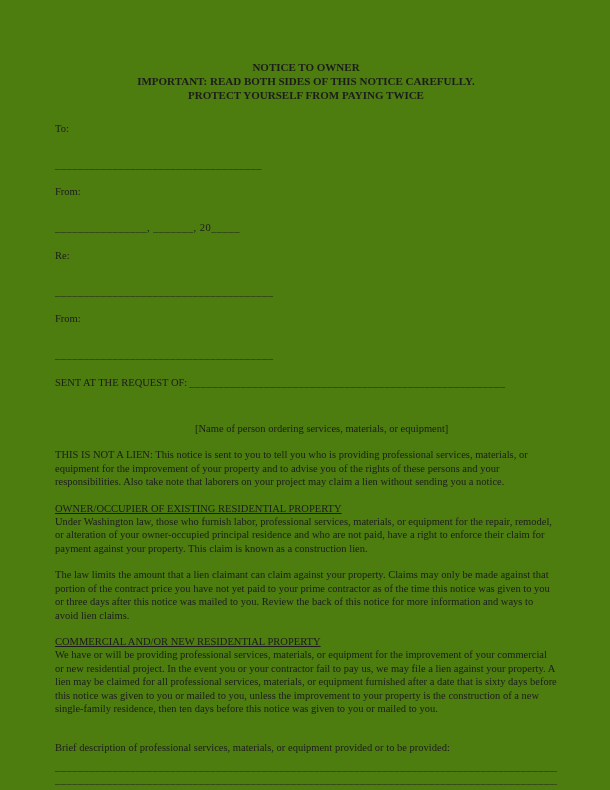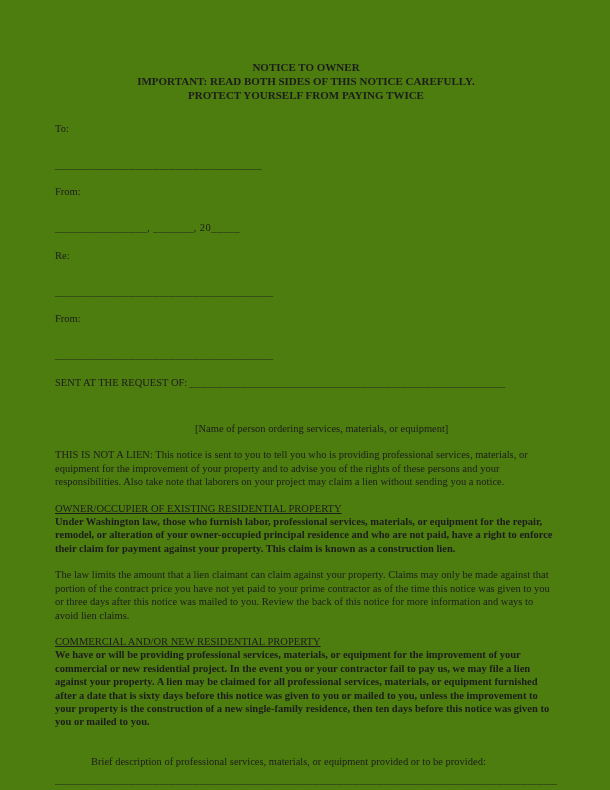--- a/index.html
+++ b/index.html
@@ -21,25 +21,25 @@
   .field-row .lbl { width: 36px; flex: 0 0 36px; }
   .blank { letter-spacing: 0.5px; }
   .cert-block { text-align: right; font-weight: bold; line-height: 13.5px; margin-top: -1px; }
   .cert-block .no-line .blank { font-weight: normal; }
   .cert-block .no-lbl { margin-right: 3px; }
   .request-row { margin-top: 10px; white-space: nowrap; }
   .request-row .req-lbl { margin-right: 2px; }
   .bracket-note { margin-left: 140px; margin-top: 33px; }
   .para { margin: 13px 0 0 0; }
   .section-heading { margin-top: 13px; text-decoration: underline; }
-  .section-body { margin: 0; font-weight: bold; }
+  .section-body { margin: 0; }
   .sender-block { margin-top: 18px; }
   .sender-row { white-space: nowrap; }
   .sender-row .s-lbl { margin-right: 3px; }
-  .desc-label { margin-top: 26px; margin-left: 36px; }
+  .desc-label { margin-top: 26px; }
   .fill-line { white-space: nowrap; overflow: hidden; line-height: 13px; margin-top: 0; }
   .fill-line.first { margin-top: 5px; }
   .footer-line { text-align: center; font-weight: bold; font-size: 11px; margin-top: 9px; }
 </style>
 </head>
 <body>
 
 <div class="page">
 
   <div class="title-block">

